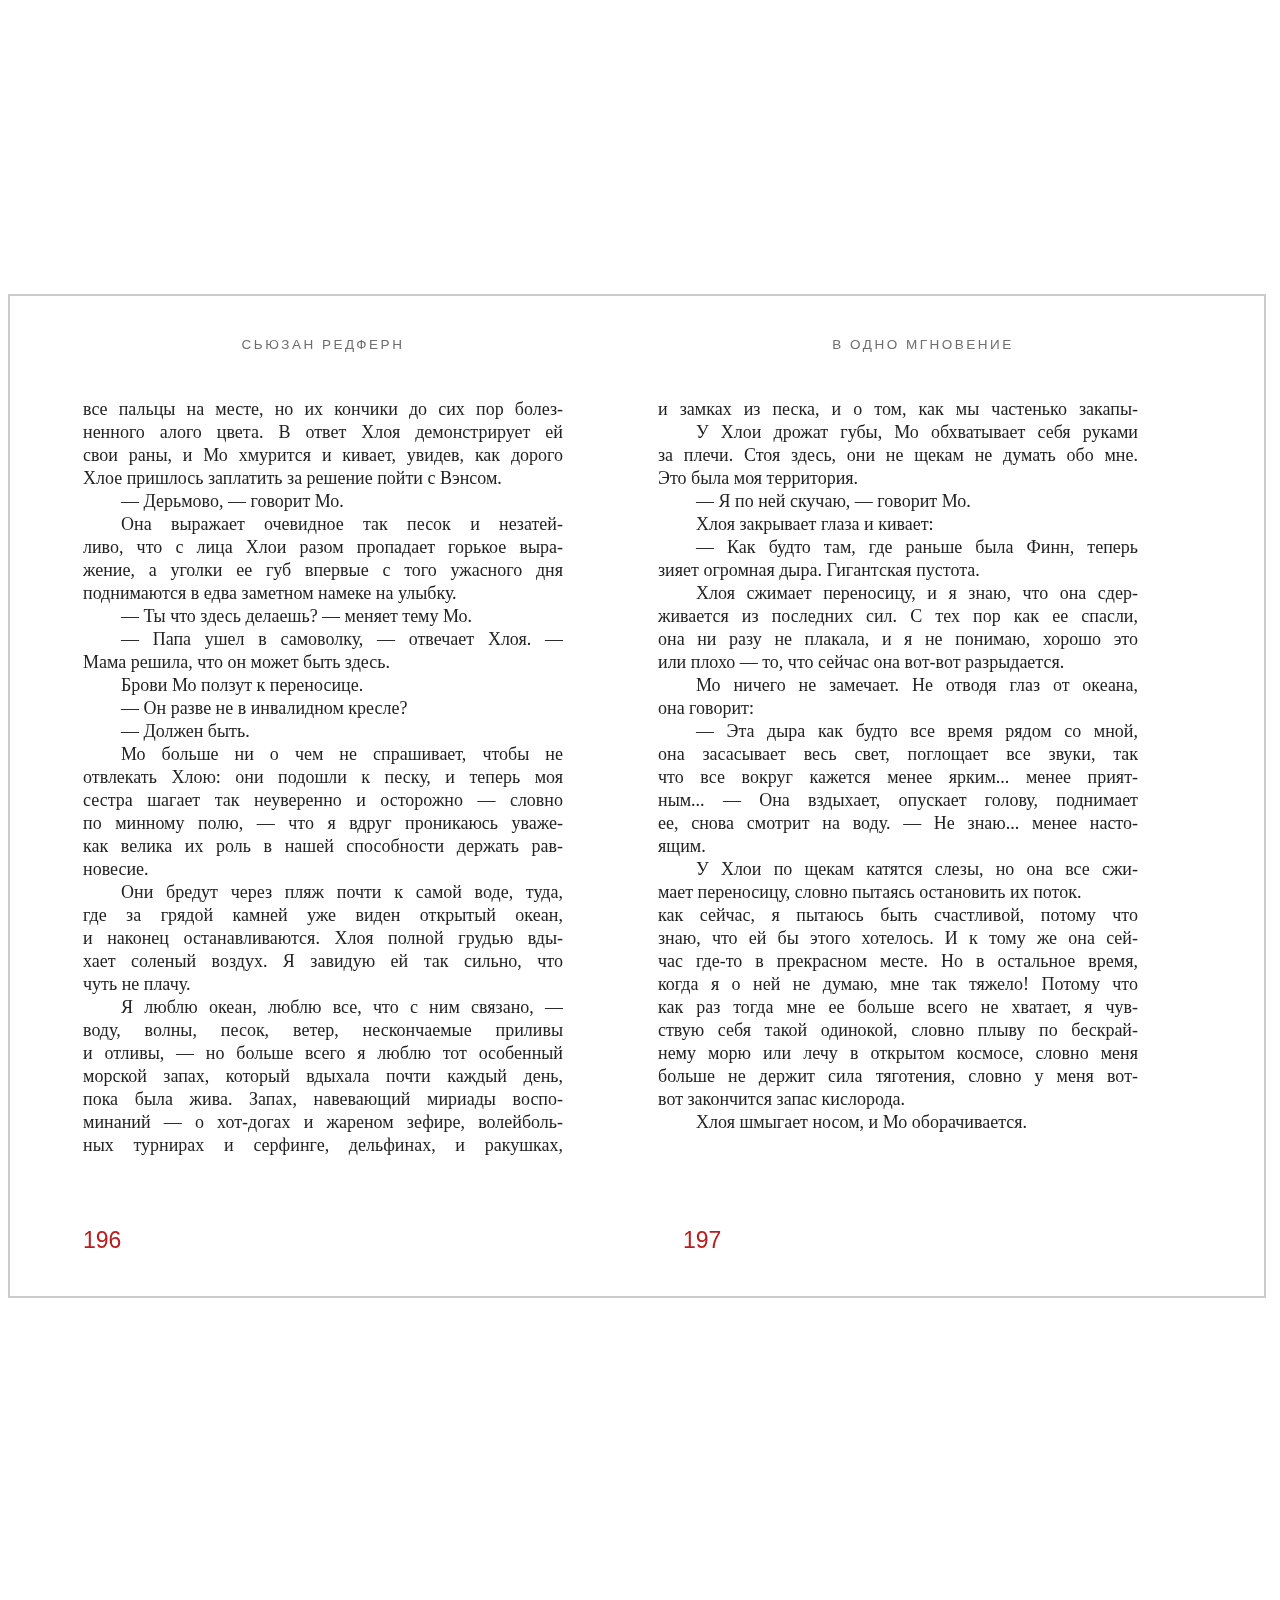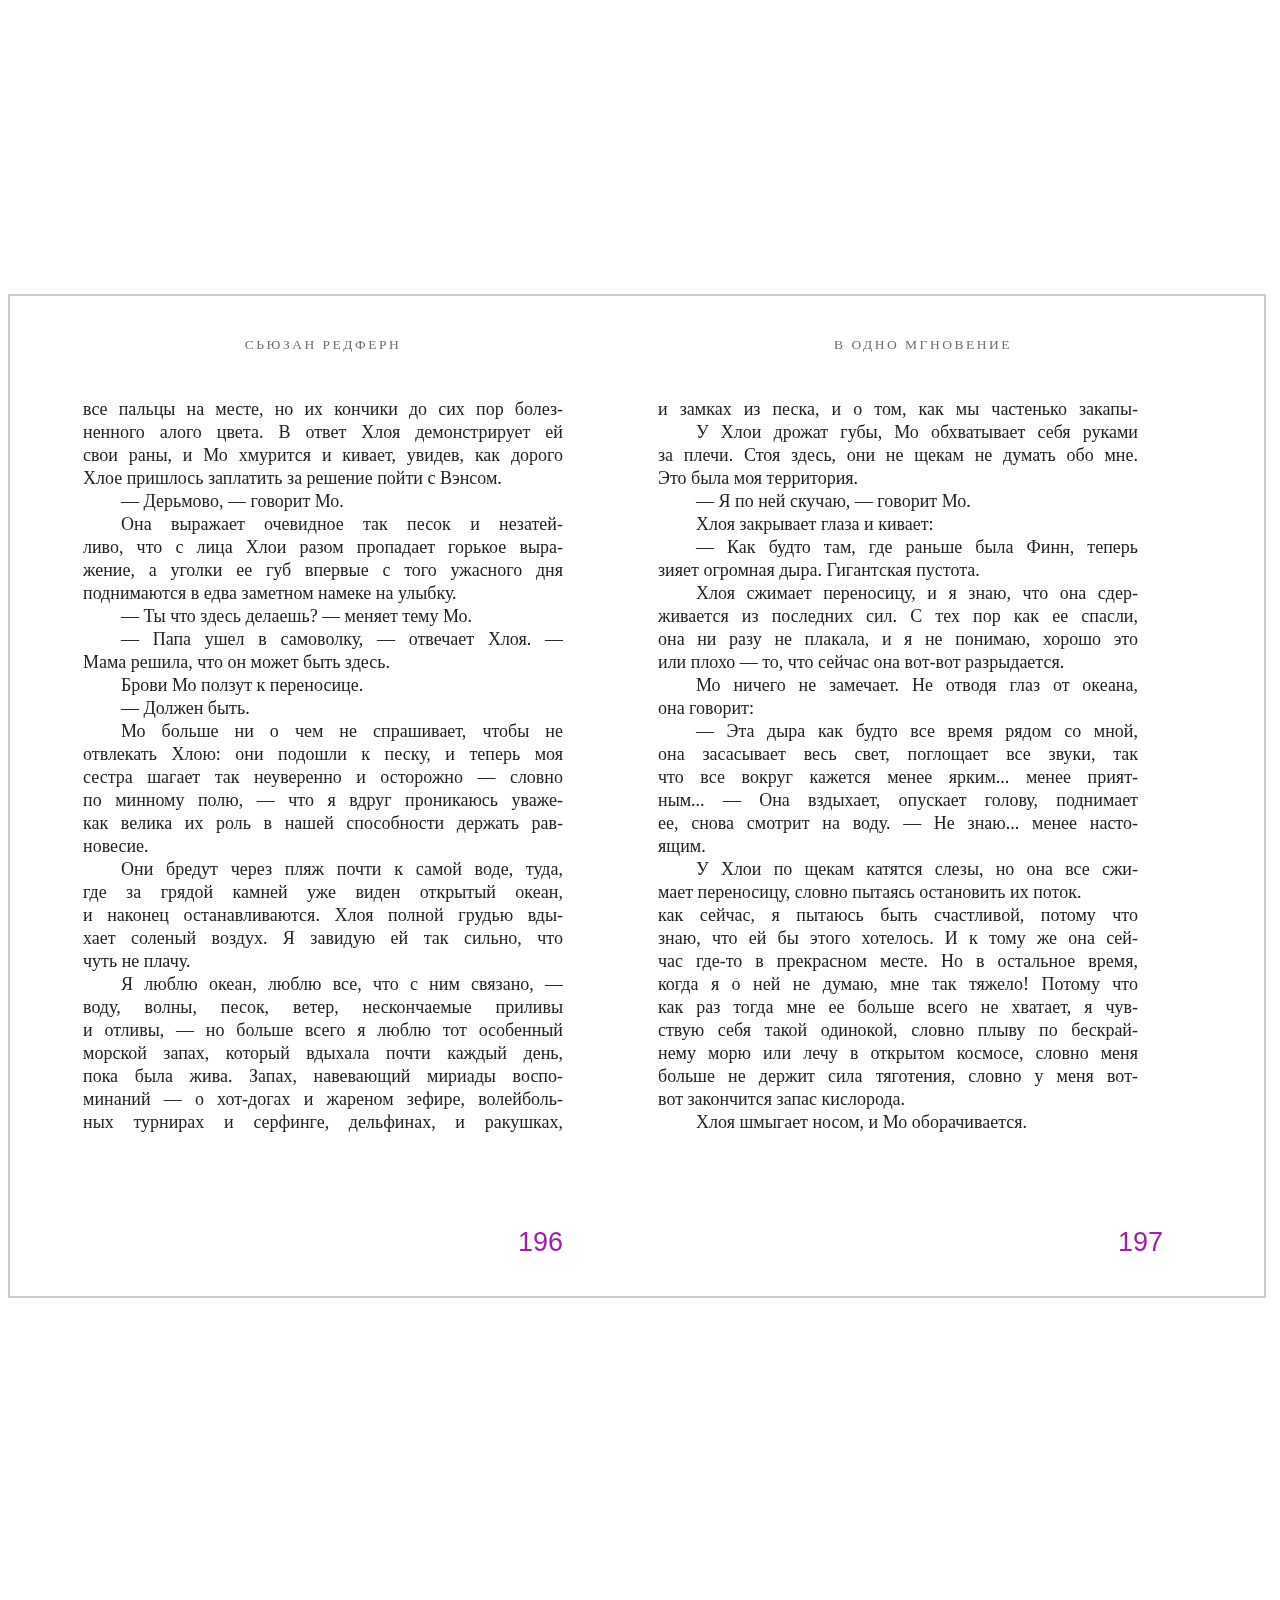--- a/index.html
+++ b/index.html
@@ -15,21 +15,21 @@
     width: 1258px; height: 1004px;
     border: 2px solid #cbcbcb;
     background: #ffffff;
     box-sizing: border-box;
   }
   .running-header {
     position: absolute;
     top: 337px;
     width: 480px;
     text-align: center;
-    font-family: Liberation Serif, serif;
+    font-family: Liberation Sans, sans-serif;
     font-size: 13.5px;
     letter-spacing: 2.5px;
     color: #6e6e6e;
     white-space: nowrap;
   }
   .running-header.lp { left: 83px; }
   .running-header.rp { left: 683px; }
   .text-column {
     position: absolute;
     top: 398px;
@@ -48,24 +48,24 @@
   }
   .line.just {
     text-align: justify;
     text-align-last: justify;
   }
   .line.ind { text-indent: 38px; }
   .page-number {
     position: absolute;
     top: 1227px;
     width: 480px;
-    text-align: right;
+    text-align: left;
     font-family: "Liberation Sans", sans-serif;
-    font-size: 27px;
-    color: #a21caf;
+    font-size: 23px;
+    color: #b91c1c;
   }
   .page-number.lp { left: 83px; }
   .page-number.rp { left: 683px; }
 </style>
 </head>
 <body>
 
 <div class="spread-card"></div>
 
 <div class="running-header lp">СЬЮЗАН РЕДФЕРН</div>
@@ -79,20 +79,21 @@
     <div class="line">Хлое пришлось заплатить за решение пойти с Вэнсом.</div>
     <div class="line ind">— Дерьмово, — говорит Мо.</div>
     <div class="line ind just">Она выражает очевидное так песок и незатей-</div>
     <div class="line just">ливо, что с лица Хлои разом пропадает горькое выра-</div>
     <div class="line just">жение, а уголки ее губ впервые с того ужасного дня</div>
     <div class="line">поднимаются в едва заметном намеке на улыбку.</div>
     <div class="line ind">— Ты что здесь делаешь? — меняет тему Мо.</div>
     <div class="line ind just">— Папа ушел в самоволку, — отвечает Хлоя. —</div>
     <div class="line">Мама решила, что он может быть здесь.</div>
     <div class="line ind">Брови Мо ползут к переносице.</div>
+    <div class="line ind">— Он разве не в инвалидном кресле?</div>
     <div class="line ind">— Должен быть.</div>
     <div class="line ind just">Мо больше ни о чем не спрашивает, чтобы не</div>
     <div class="line just">отвлекать Хлою: они подошли к песку, и теперь моя</div>
     <div class="line just">сестра шагает так неуверенно и осторожно — словно</div>
     <div class="line just">по минному полю, — что я вдруг проникаюсь уваже-</div>
     <div class="line just">как велика их роль в нашей способности держать рав-</div>
     <div class="line">новесие.</div>
     <div class="line ind just">Они бредут через пляж почти к самой воде, туда,</div>
     <div class="line just">где за грядой камней уже виден открытый океан,</div>
     <div class="line just">и наконец останавливаются. Хлоя полной грудью вды-</div>

